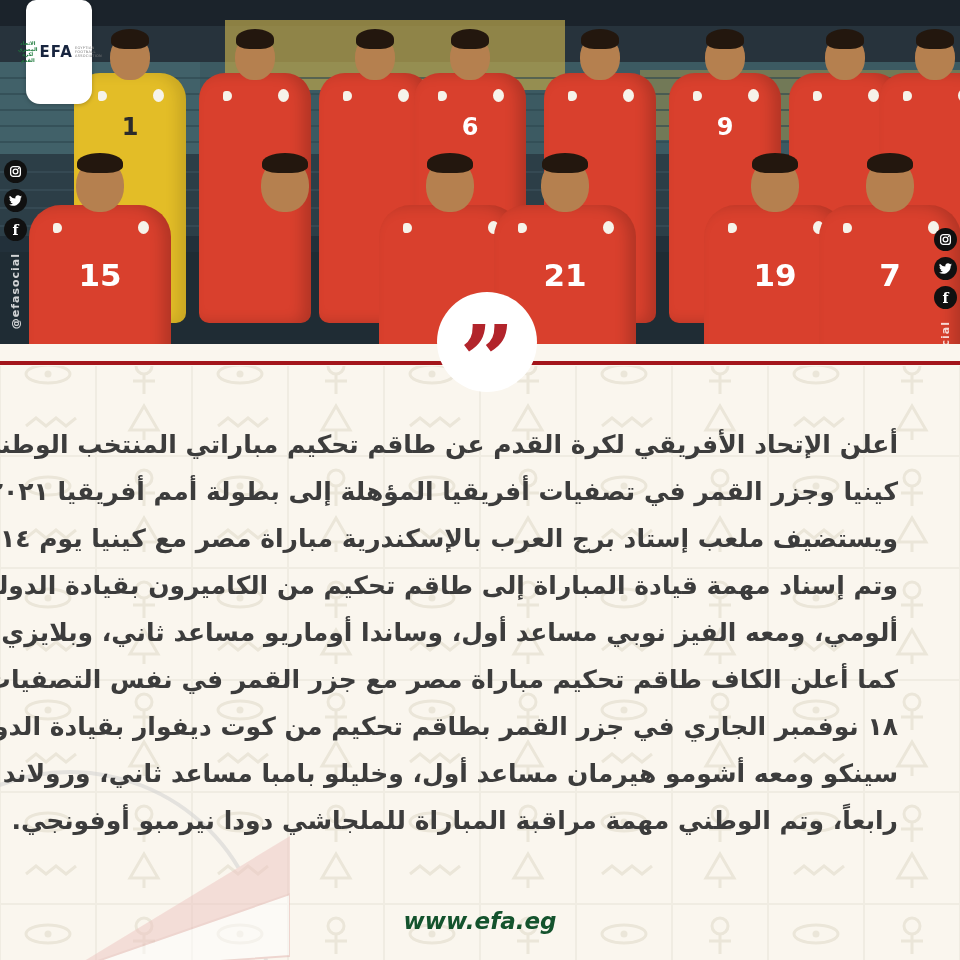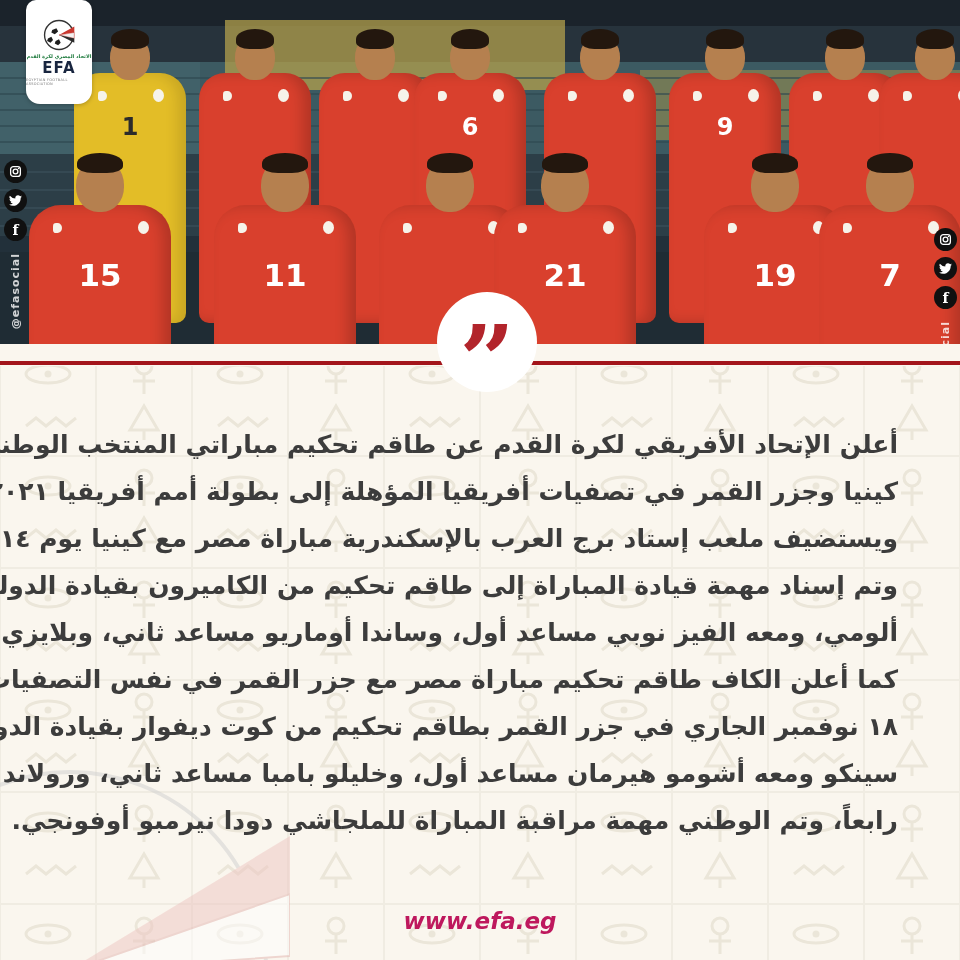--- a/index.html
+++ b/index.html
@@ -27,40 +27,40 @@
   
   .rail{position:absolute;display:flex;flex-direction:column;align-items:center;gap:6px;z-index:5;}
   .rail-left{left:4px;top:160px;}
   .rail-right{right:3px;top:228px;}
   .soc{width:23px;height:23px;border-radius:50%;background:#101010;display:flex;align-items:center;justify-content:center;color:#fff;}
   .soc svg{display:block;}
   .soc .fb{font-weight:bold;font-size:14px;font-family:"DejaVu Serif",serif;line-height:1;}
   .handle{margin-top:6px;color:rgba(255,255,255,.8);font-size:11px;letter-spacing:1px;writing-mode:vertical-rl;transform:rotate(180deg);font-weight:bold;}
 
   
-  .badge{position:absolute;top:0;left:26px;width:66px;height:104px;background:#fff;border-radius:10px 10px 14px 14px;z-index:6;display:flex;flex-direction:column;align-items:center;justify-content:center;gap:2px;box-shadow:0 1px 4px rgba(0,0,0,.25);}
+  .badge{position:absolute;top:0;left:26px;width:66px;height:104px;background:#fff;border-radius:10px 10px 14px 14px;z-index:6;display:flex;align-items:center;justify-content:center;gap:2px;box-shadow:0 1px 4px rgba(0,0,0,.25);}
   .badge .arab{color:#1d7a3c;font-size:5px;font-weight:bold;text-align:center;line-height:1.1;}
   .badge .acr{color:#18253f;font-weight:bold;font-size:15px;letter-spacing:1px;line-height:1;}
   .badge .sub{color:#7a7a7a;font-size:3.5px;letter-spacing:.3px;}
 
   
   .redline{position:absolute;top:361px;left:0;width:960px;height:4px;background:#A3151B;z-index:2;}
   .quote-circle{position:absolute;top:292px;left:437px;width:100px;height:100px;background:#fff;border-radius:50%;z-index:4;display:flex;align-items:center;justify-content:center;}
   .quote-circle .q{color:#B2242B;font-family:"DejaVu Serif",serif;font-weight:bold;font-size:96px;line-height:1;margin-top:38px;}
 
   
   .body-bg{position:absolute;top:344px;left:0;width:960px;height:616px;background:#FAF6EE;}
   .hiero{position:absolute;top:344px;left:0;z-index:0;}
   .watermark{position:absolute;left:-130px;top:758px;z-index:0;opacity:.5;}
 
   .article{position:absolute;top:421px;right:62px;left:62px;z-index:2;direction:rtl;}
   .line{height:47px;line-height:47px;font-size:25px;font-weight:bold;color:#3C3C3C;text-align:justify;text-align-last:justify;white-space:nowrap;}
   .line.end{text-align-last:right;}
 
-  .site{position:absolute;top:908px;left:0;width:960px;text-align:center;z-index:2;font-style:italic;font-weight:bold;font-size:23px;color:#be185d;}
+  .site{position:absolute;top:908px;left:0;width:960px;text-align:center;z-index:2;font-style:italic;font-weight:bold;font-size:23px;color:#14532d;}
 </style>
 </head>
 <body>
 
 <div class="page">
 
   <div class="photo">
     <svg class="stadium" width="960" height="344" viewBox="0 0 960 344">
       <rect x="0" y="0" width="960" height="26" fill="#1b232b"></rect>
       <rect x="0" y="26" width="960" height="36" fill="#27333c"></rect>
@@ -148,23 +148,20 @@
       </div>
 
     <div class="player front" style="left:25px">
         <div class="head"></div>
         <div class="torso">
           <span class="num">15</span>
         </div>
       </div>
     <div class="player front" style="left:210px">
         <div class="head"></div>
-        <div class="torso">
-          <span class="num">11</span>
-        </div>
       </div>
     <div class="player front" style="left:375px">
         <div class="head"></div>
         <div class="torso">
           <span class="num"></span>
         </div>
       </div>
     <div class="player front" style="left:490px">
         <div class="head"></div>
         <div class="torso">

